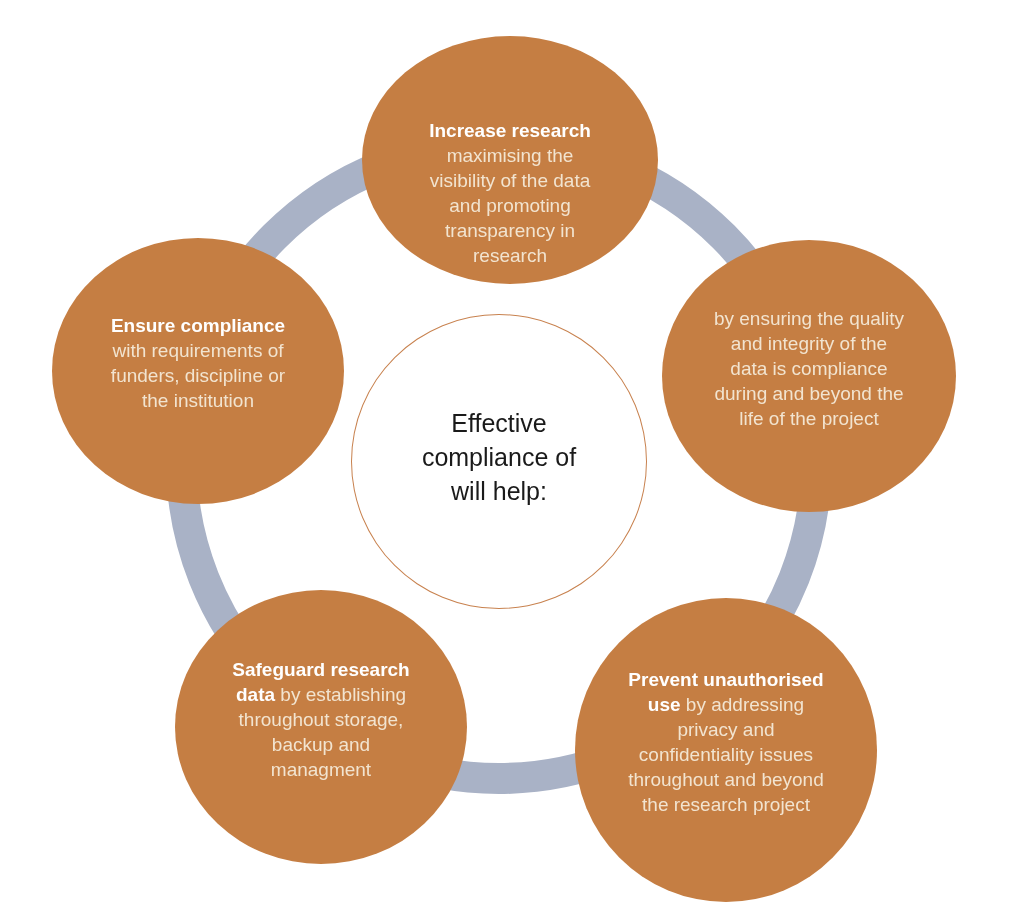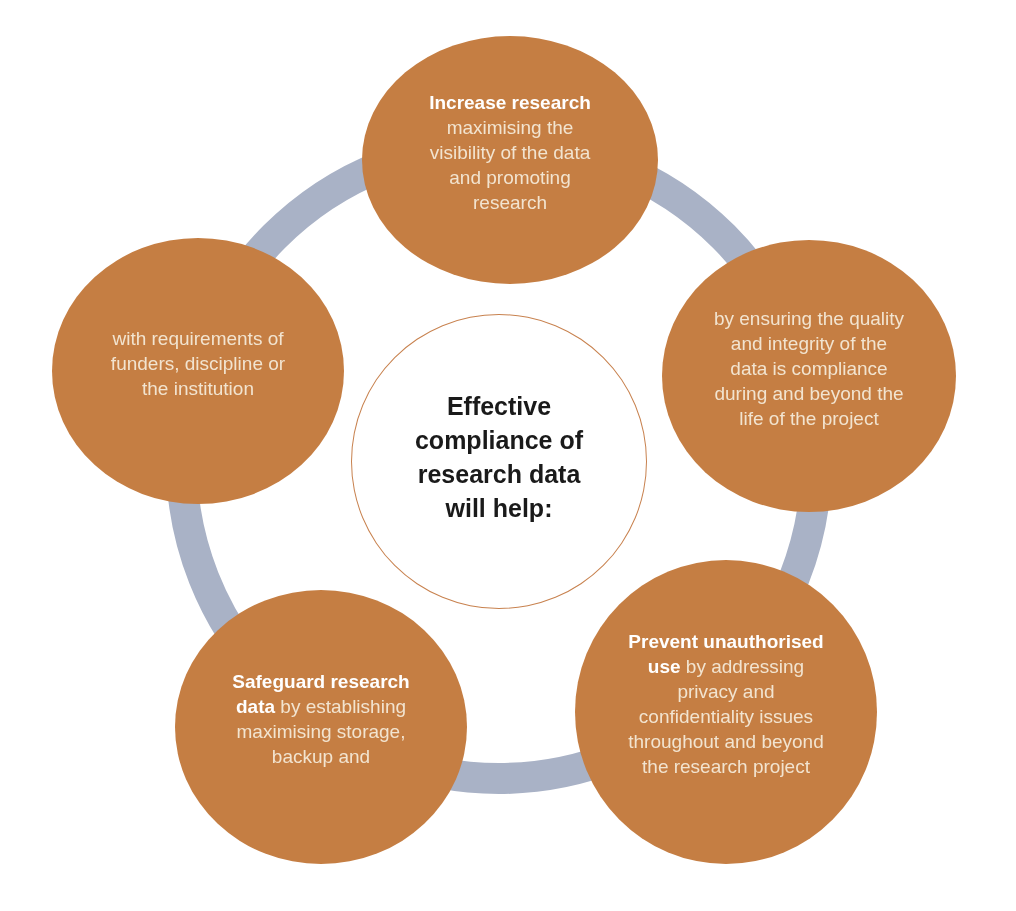--- a/index.html
+++ b/index.html
@@ -38,25 +38,25 @@
     text-align: center;
     font-size: 19px;
     line-height: 25px;
     box-sizing: border-box;
     padding-bottom: 16px;
   }
   .bubble .bold {
     font-weight: bold;
     color: var(--bubble-text-bold, #ffffff);
   }
-  .b-top { left: 362px; top: 36px;  width: 296px; height: 248px; }
+  .b-top { left: 362px; top: 36px;  width: 296px; height: 248px; align-items: flex-end; }
   .b-ul  { left: 52px;  top: 238px; width: 292px; height: 266px; }
   .b-ur  { left: 662px; top: 240px; width: 294px; height: 272px; }
   .b-ll  { left: 175px; top: 590px; width: 292px; height: 274px; text-align: center; }
-  .b-lr  { left: 575px; top: 560px; width: 302px; height: 304px; }
+  .b-lr  { left: 575px; top: 598px; width: 302px; height: 304px; }
   
   .center-circle {
     position: absolute;
     left: 351px;
     top: 314px;
     width: 296px;
     height: 295px;
     box-sizing: border-box;
     background: #ffffff;
     border: 1px solid var(--center-border, #c8824f);
@@ -67,37 +67,38 @@
     text-align: center;
   }
   .center-text {
     font-size: 25px;
     line-height: 34px;
     font-weight: bold;
     color: var(--center-text, #1a1a1a);
     padding-bottom: 10px;
   }
   .center-text .bold {
-    font-weight: bold;
+    font-weight: normal;
     color: var(--center-text, #1a1a1a);
   }
 </style>
 </head>
 <body>
 
 <div class="canvas">
 
   <div class="ring"></div>
 
   <div class="bubble b-top">
     <div class="bubble-text">
         <div class="line"><span class="bold">Increase research</span></div>
         <div class="line"><span>maximising the</span></div>
         <div class="line"><span>visibility of the data</span></div>
         <div class="line"><span>and promoting</span></div>
+        <div class="line"><span>transparency in</span></div>
         <div class="line"><span>research</span></div>
       </div>
   </div>
 
   <div class="bubble b-ur">
     <div class="bubble-text">
         <div class="line"><span>by ensuring the quality</span></div>
         <div class="line"><span>and integrity of the</span></div>
         <div class="line"><span>data is compliance</span></div>
         <div class="line"><span>during and beyond the</span></div>
@@ -113,35 +114,36 @@
         <div class="line"><span>confidentiality issues</span></div>
         <div class="line"><span>throughout and beyond</span></div>
         <div class="line"><span>the research project</span></div>
       </div>
   </div>
 
   <div class="bubble b-ll">
     <div class="bubble-text">
         <div class="line"><span class="bold">Safeguard research</span></div>
         <div class="line"><span class="bold">data</span><span> by establishing</span></div>
-        <div class="line"><span>maximising storage,</span></div>
+        <div class="line"><span>throughout storage,</span></div>
         <div class="line"><span>backup and</span></div>
+        <div class="line"><span>managment</span></div>
       </div>
   </div>
 
   <div class="bubble b-ul">
     <div class="bubble-text">
+        <div class="line"><span class="bold">Ensure compliance</span></div>
         <div class="line"><span>with requirements of</span></div>
         <div class="line"><span>funders, discipline or</span></div>
         <div class="line"><span>the institution</span></div>
       </div>
   </div>
 
   <div class="center-circle">
     <div class="center-text">
         <div class="line"><span class="bold">Effective</span></div>
         <div class="line"><span class="bold">compliance of</span></div>
-        <div class="line"><span class="bold">research data</span></div>
         <div class="line"><span class="bold">will help:</span></div>
       </div>
   </div>
 
 </div>
 
 </body></html>

